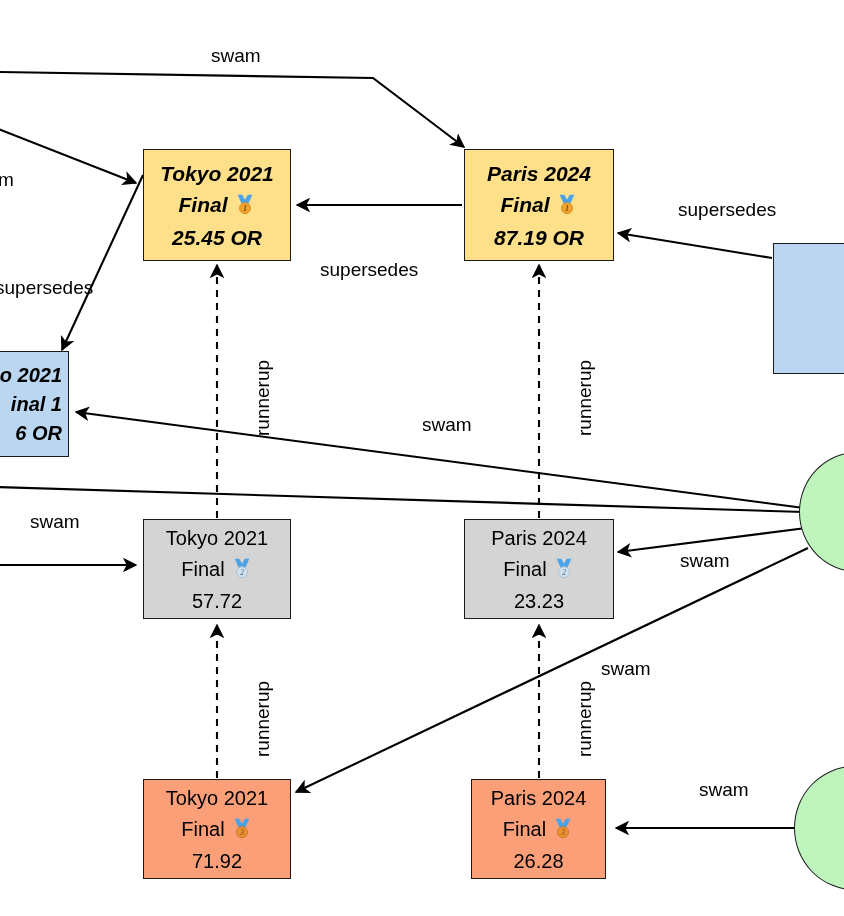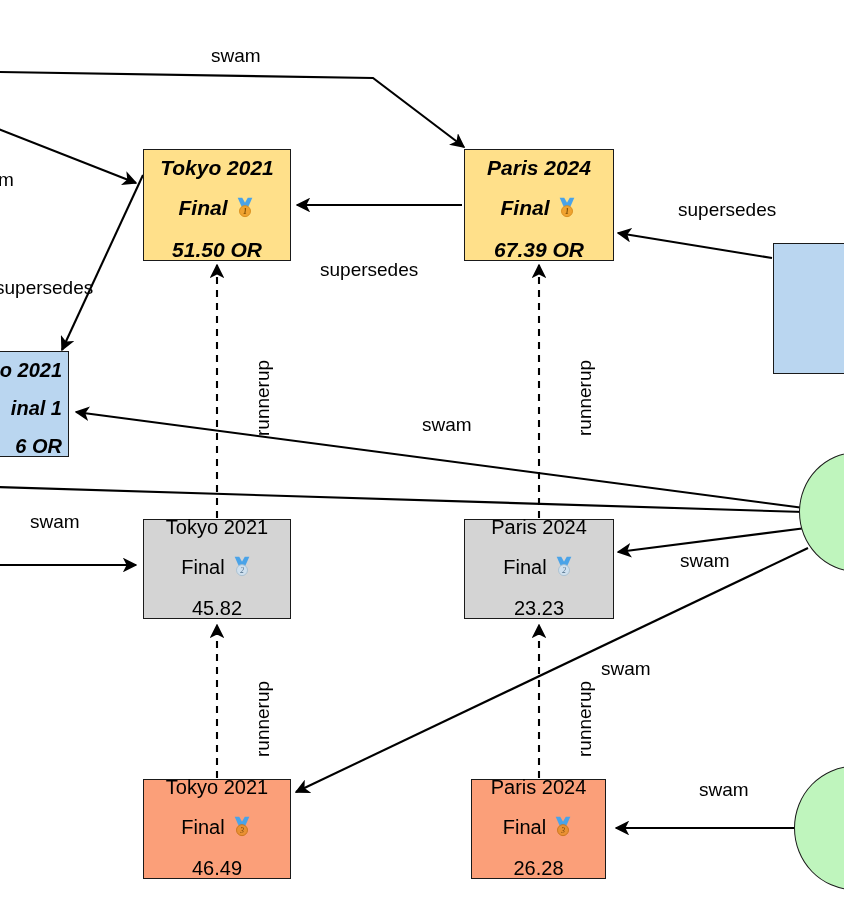--- a/index.html
+++ b/index.html
@@ -24,32 +24,32 @@
     width: 844px;
     height: 916px;
   }
   .node {
     position: absolute;
     box-sizing: border-box;
     border: 1.6px solid #1a1a1a;
     display: flex;
     flex-direction: column;
     align-items: center;
-    justify-content: flex-end;
+    justify-content: center;
     text-align: center;
     color: #000000;
     z-index: 5;
   }
   .node .line {
     display: block;
     white-space: nowrap;
     line-height: 1.0;
   }
   .node .line + .line {
-    margin-top: 18px;
+    margin-top: 9px;
   }
   .node.gold {
     background: #ffe08a;
     font-weight: bold;
     font-style: italic;
     font-size: 21px;
   }
   .node.silver {
     background: #d4d4d4;
     font-weight: normal;
@@ -155,43 +155,43 @@
   </svg>
 
   <div class="node gold" style="left:143px; top:149px; width:148px; height:112px;">
     <span class="line">Tokyo 2021</span>
     <span class="line"><span>Final</span><span class="medal"><svg width="22" height="22" viewBox="0 0 24 24">
             <path d="M4 2 L9 2 L14 11 L9 13 Z" fill="#4aa3e8"></path>
             <path d="M20 2 L15 2 L10 11 L15 13 Z" fill="#4aa3e8"></path>
             <circle cx="12" cy="16.5" r="6" fill="#f0a330" stroke="#d98c1a" stroke-width="1"></circle>
             <text x="12" y="20" font-size="8" font-style="italic" text-anchor="middle" fill="#7a4a00" font-family="Liberation Serif, serif">1</text>
           </svg></span></span>
-    <span class="line">51.50 OR</span>
+    <span class="line">25.45 OR</span>
   </div>
 
   <div class="node gold" style="left:464px; top:149px; width:150px; height:112px;">
     <span class="line">Paris 2024</span>
     <span class="line"><span>Final</span><span class="medal"><svg width="22" height="22" viewBox="0 0 24 24">
             <path d="M4 2 L9 2 L14 11 L9 13 Z" fill="#4aa3e8"></path>
             <path d="M20 2 L15 2 L10 11 L15 13 Z" fill="#4aa3e8"></path>
             <circle cx="12" cy="16.5" r="6" fill="#f0a330" stroke="#d98c1a" stroke-width="1"></circle>
             <text x="12" y="20" font-size="8" font-style="italic" text-anchor="middle" fill="#7a4a00" font-family="Liberation Serif, serif">1</text>
           </svg></span></span>
-    <span class="line">67.39 OR</span>
+    <span class="line">87.19 OR</span>
   </div>
 
   <div class="node silver" style="left:143px; top:519px; width:148px; height:100px;">
     <span class="line">Tokyo 2021</span>
     <span class="line"><span>Final</span><span class="medal"><svg width="22" height="22" viewBox="0 0 24 24">
             <path d="M4 2 L9 2 L14 11 L9 13 Z" fill="#4aa3e8"></path>
             <path d="M20 2 L15 2 L10 11 L15 13 Z" fill="#4aa3e8"></path>
             <circle cx="12" cy="16.5" r="6" fill="#cfe0ee" stroke="#a9bfd0" stroke-width="1"></circle>
             <text x="12" y="20" font-size="8" font-style="italic" text-anchor="middle" fill="#4a6a86" font-family="Liberation Serif, serif">2</text>
           </svg></span></span>
-    <span class="line">45.82</span>
+    <span class="line">57.72</span>
   </div>
 
   <div class="node silver" style="left:464px; top:519px; width:150px; height:100px;">
     <span class="line">Paris 2024</span>
     <span class="line"><span>Final</span><span class="medal"><svg width="22" height="22" viewBox="0 0 24 24">
             <path d="M4 2 L9 2 L14 11 L9 13 Z" fill="#4aa3e8"></path>
             <path d="M20 2 L15 2 L10 11 L15 13 Z" fill="#4aa3e8"></path>
             <circle cx="12" cy="16.5" r="6" fill="#cfe0ee" stroke="#a9bfd0" stroke-width="1"></circle>
             <text x="12" y="20" font-size="8" font-style="italic" text-anchor="middle" fill="#4a6a86" font-family="Liberation Serif, serif">2</text>
           </svg></span></span>
@@ -199,21 +199,21 @@
   </div>
 
   <div class="node bronze" style="left:143px; top:779px; width:148px; height:100px;">
     <span class="line">Tokyo 2021</span>
     <span class="line"><span>Final</span><span class="medal"><svg width="22" height="22" viewBox="0 0 24 24">
             <path d="M4 2 L9 2 L14 11 L9 13 Z" fill="#4aa3e8"></path>
             <path d="M20 2 L15 2 L10 11 L15 13 Z" fill="#4aa3e8"></path>
             <circle cx="12" cy="16.5" r="6" fill="#ea9133" stroke="#c9741b" stroke-width="1"></circle>
             <text x="12" y="20" font-size="8" font-style="italic" text-anchor="middle" fill="#6d3d06" font-family="Liberation Serif, serif">3</text>
           </svg></span></span>
-    <span class="line">46.49</span>
+    <span class="line">71.92</span>
   </div>
 
   <div class="node bronze" style="left:471px; top:779px; width:135px; height:100px;">
     <span class="line">Paris 2024</span>
     <span class="line"><span>Final</span><span class="medal"><svg width="22" height="22" viewBox="0 0 24 24">
             <path d="M4 2 L9 2 L14 11 L9 13 Z" fill="#4aa3e8"></path>
             <path d="M20 2 L15 2 L10 11 L15 13 Z" fill="#4aa3e8"></path>
             <circle cx="12" cy="16.5" r="6" fill="#ea9133" stroke="#c9741b" stroke-width="1"></circle>
             <text x="12" y="20" font-size="8" font-style="italic" text-anchor="middle" fill="#6d3d06" font-family="Liberation Serif, serif">3</text>
           </svg></span></span>

